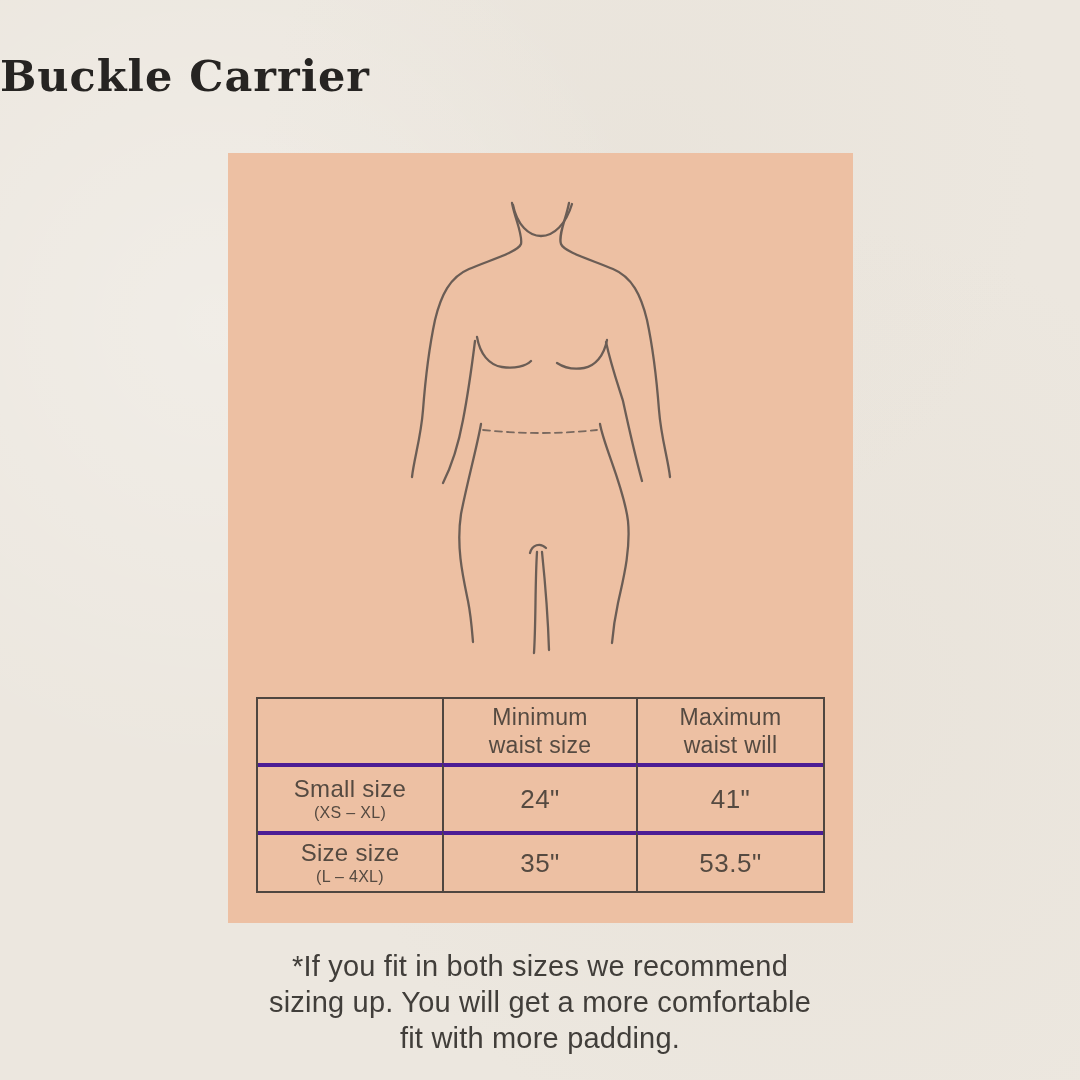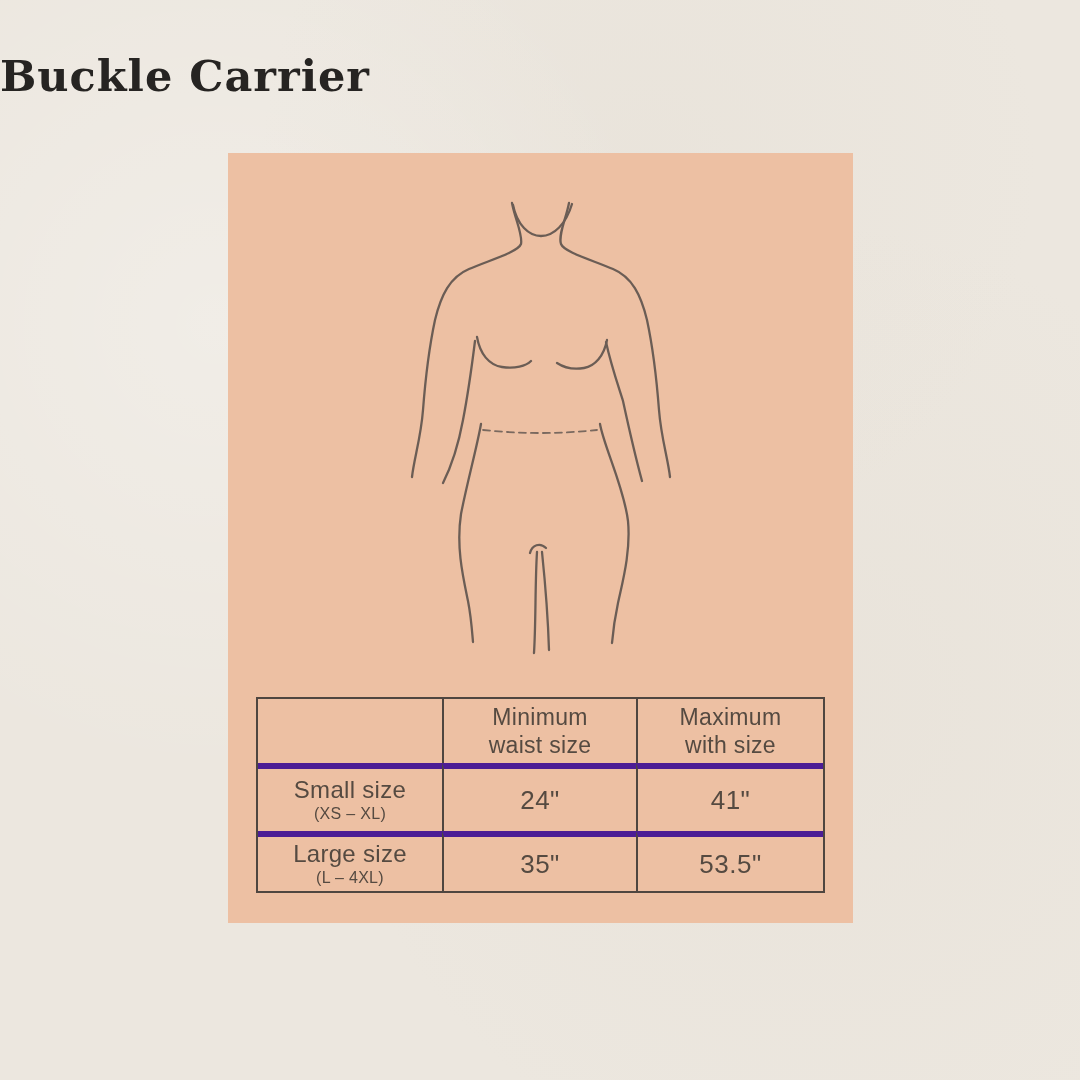--- a/index.html
+++ b/index.html
@@ -62,21 +62,21 @@
     color:#554a41;
   }
   .cell{
     display:flex;
     flex-direction:column;
     align-items:center;
     justify-content:center;
     text-align:center;
   }
   .cell.bl{border-left:2px solid #4f4640;}
-  .cell.bt{border-top:6px solid #4c1d95;text-align:right;}
+  .cell.bt{border-top:4px solid #4c1d95;text-align:right;}
   .hdr{
     font-size:23px;
     line-height:28px;
     white-space:pre-line;
     letter-spacing:.3px;
   }
   .row-label{font-size:24px;line-height:26px;letter-spacing:.3px;}
   .row-sublabel{font-size:16px;line-height:21px;letter-spacing:.3px;}
   .val{font-size:26px;letter-spacing:.5px;}
   .footnote{
@@ -123,33 +123,38 @@
       <path d="M309,399 C307,430 308,468 306,500"></path>
       <path d="M314,399 C317,428 320,465 321,497"></path>
     </svg>
 
     <div class="size-table">
 
       <div class="cell"></div>
       <div class="cell bl hdr">Minimum
 waist size</div>
       <div class="cell bl hdr">Maximum
-with size</div>
+waist will</div>
 
       <div class="cell bt">
         <span class="row-label">Small size</span>
         <span class="row-sublabel">(XS – XL)</span>
       </div>
       <div class="cell bl bt val">24"</div>
       <div class="cell bl bt val">41"</div>
 
       <div class="cell bt">
-        <span class="row-label">Large size</span>
+        <span class="row-label">Size size</span>
         <span class="row-sublabel">(L – 4XL)</span>
       </div>
       <div class="cell bl bt val">35"</div>
       <div class="cell bl bt val">53.5"</div>
     </div>
 
   </div>
 
+  <div class="footnote">
+    <div>*If you fit in both sizes we recommend</div>
+    <div>sizing up. You will get a more comfortable</div>
+    <div>fit with more padding.</div>
+  </div>
 
 </div>
 
 </body></html>

